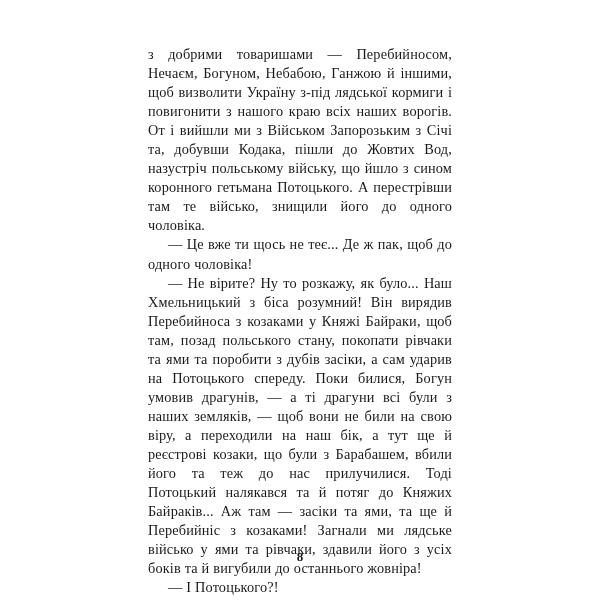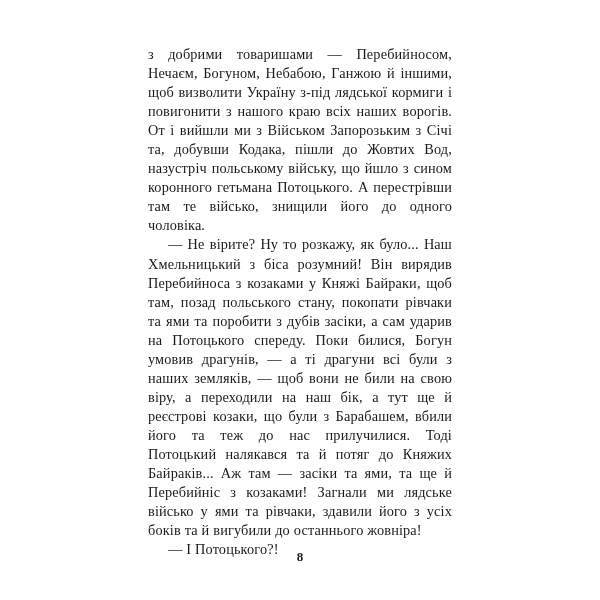--- a/index.html
+++ b/index.html
@@ -69,20 +69,21 @@
 </head>
 <body>
 
 <div id="page">
 
   <div id="text-block">
 
     <p class="para nostretch">з добрими товаришами — Перебийносом, Нечаєм, Богуном, Небабою, Ганжою й іншими, щоб визволити Україну з-під лядської кормиги і повигонити з нашого краю всіх наших ворогів. От і вийшли ми з Військом Запорозьким з Січі та, добувши Кодака, пішли до Жовтих Вод, назустріч польському війську, що йшло з сином коронного гетьмана Потоцького. А перестрівши там те військо, знищили його до одного чоловіка.</p>
 
 
+    <p class="para indent nostretch">— Це вже ти щось не теє... Де ж пак, щоб до одного чоловіка!</p>
 
     <p class="para indent nostretch">— Не вірите? Ну то розкажу, як було... Наш Хмельницький з біса розумний! Він вирядив Перебийноса з козаками у Княжі Байраки, щоб там, позад польського стану, покопати рівчаки та ями та поробити з дубів засіки, а сам ударив на Потоцького спереду. Поки билися, Богун умовив драгунів, — а ті драгуни всі були з наших земляків, — щоб вони не били на свою віру, а переходили на наш бік, а тут ще й реєстрові козаки, що були з Барабашем, вбили його та теж до нас прилучилися. Тоді Потоцький налякався та й потяг до Княжих Байраків... Аж там — засіки та ями, та ще й Перебийніс з козаками! Загнали ми лядське військо у ями та рівчаки, здавили його з усіх боків та й вигубили до останнього жовніра!</p>
 
     <p class="para indent nostretch">— І Потоцького?!</p>
 
   </div>
 
   <div id="page-number">8</div>
 
 </div>

